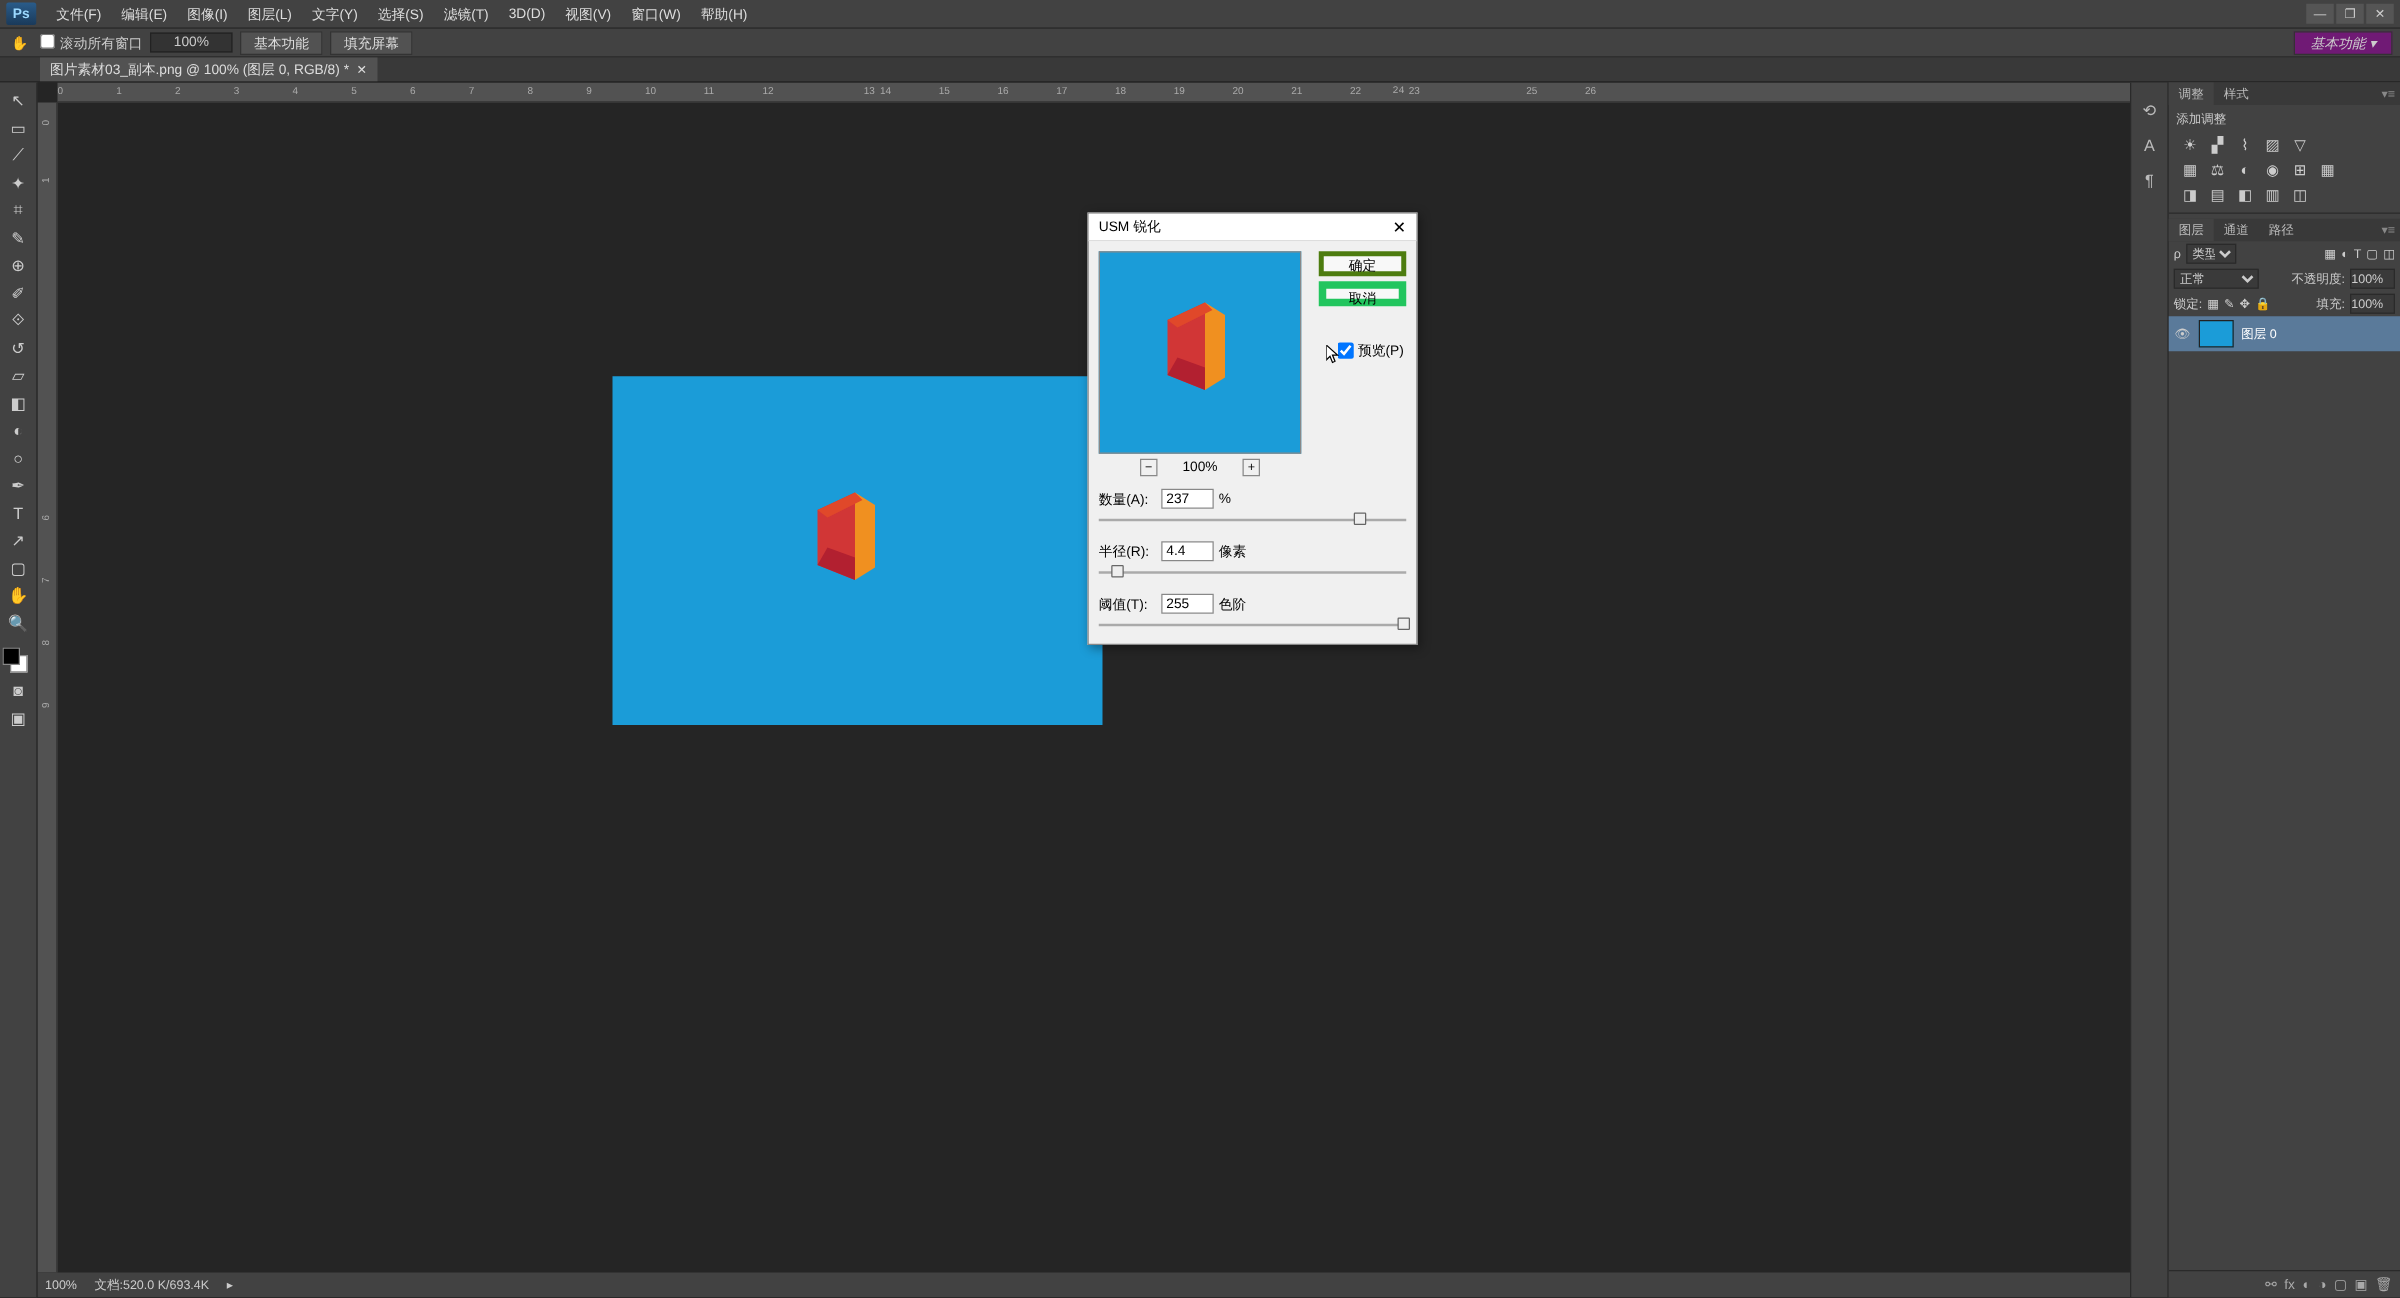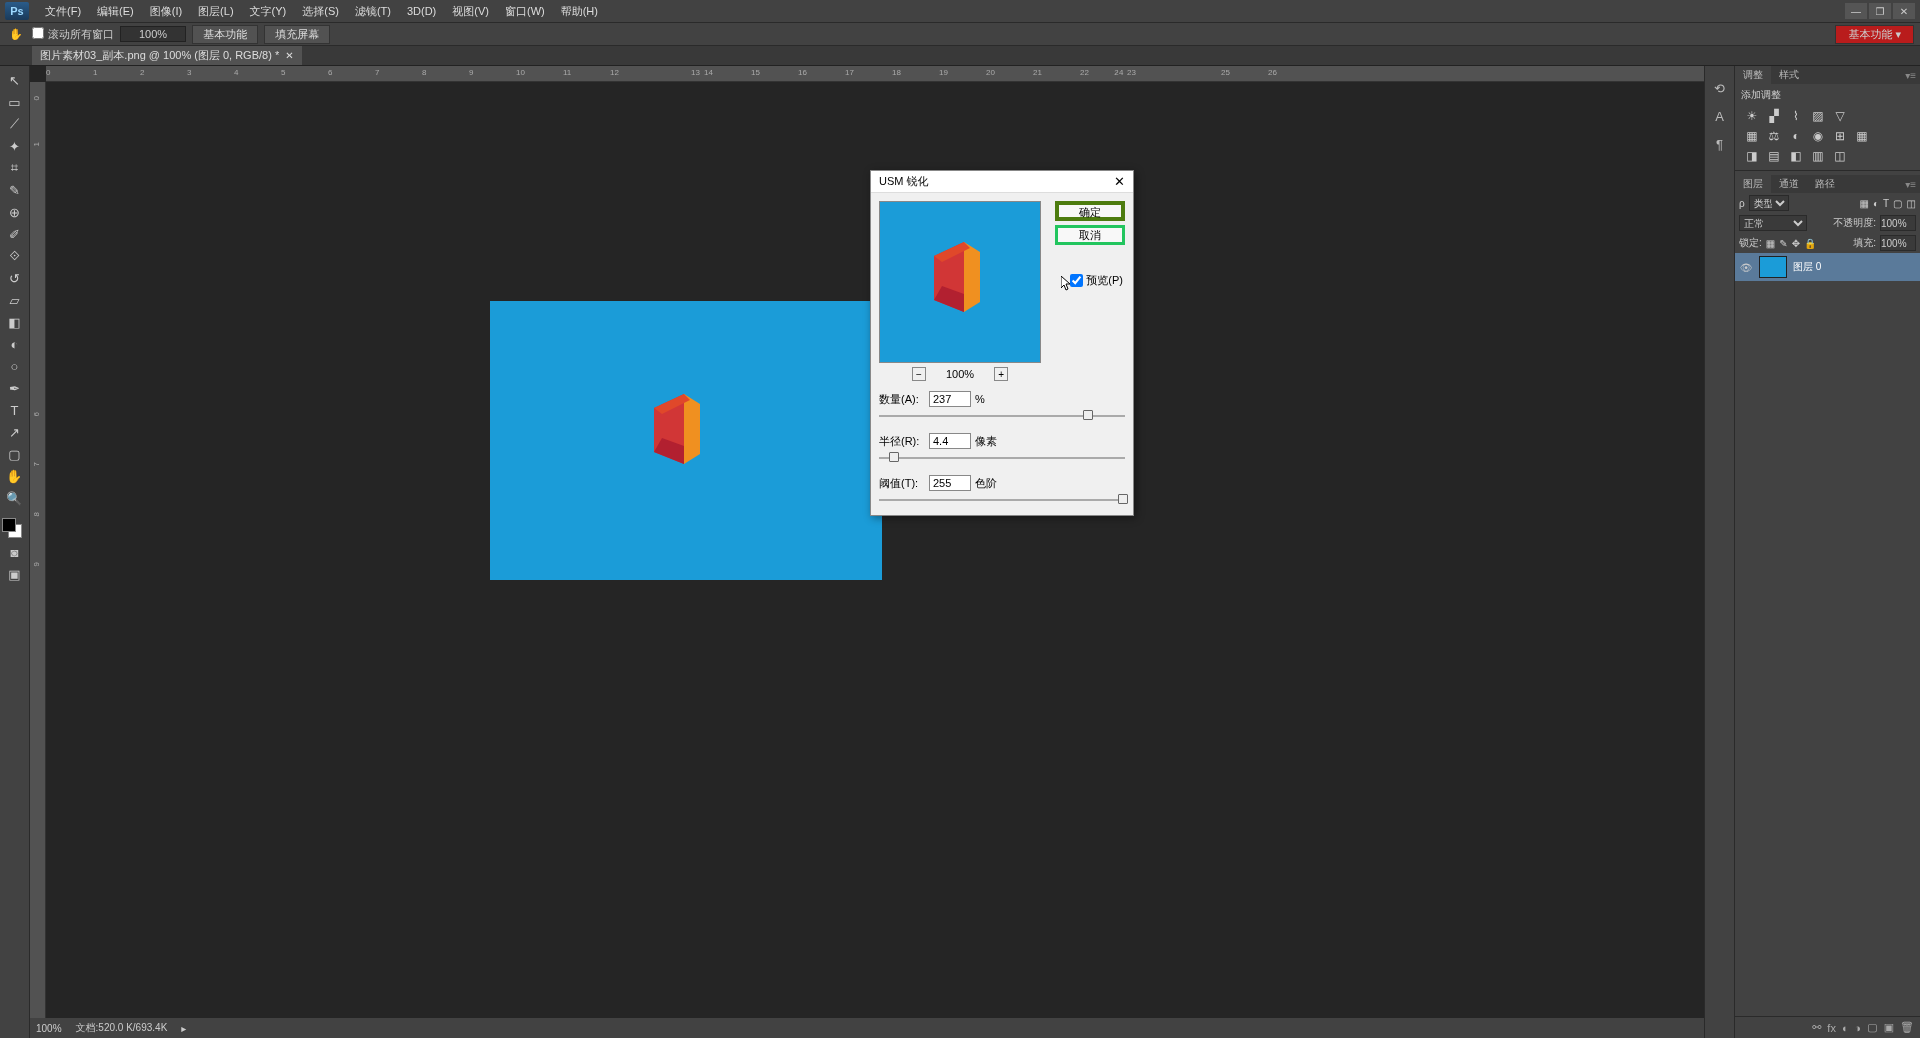--- a/index.html
+++ b/index.html
@@ -12,21 +12,21 @@
 .win-controls { margin-left: auto; display: flex; gap: 2px; }
 .win-btn { width: 22px; height: 16px; background: #555; color: #ccc; display: flex; align-items: center; justify-content: center; font-size: 10px; cursor: pointer; }
 
 
 .options-bar { height: 24px; background: #424242; border-top: 1px solid #2a2a2a; border-bottom: 1px solid #2a2a2a; display: flex; align-items: center; padding: 0 6px; font-size: 11px; gap: 6px; }
 .hand-icon { width: 20px; display: flex; justify-content: center; }
 .opt-check { display: flex; align-items: flex-start; gap: 4px; }
 .opt-check input { width: 12px; height: 12px; }
 .zoom-pct { background: #333; border: 1px solid #222; padding: 1px 18px; }
 .opt-btn { background: #525252; border: 1px solid #333; padding: 1px 10px; color: #ddd; font-size: 11px; }
-.essentials { margin-left: auto; background: #b91c1c; border: 1px solid #333; padding: 1px 12px; font-size: 11px; }
+.essentials { margin-left: auto; background: #701a75; border: 1px solid #333; padding: 1px 12px; font-size: 11px; font-style: italic; }
 
 
 .doc-tabs { height: 20px; background: #393939; border-bottom: 1px solid #222; display: flex; align-items: center; font-size: 11px; padding-left: 32px; }
 .doc-tab { background: #525252; padding: 2px 8px; color: #ddd; display: flex; align-items: center; gap: 6px; text-align: center; }
 .doc-tab .close-x { font-size: 10px; }
 
 
 .main-area { position: absolute; top: 66px; left: 0; right: 0; bottom: 0; display: flex; }
 
 
@@ -72,21 +72,21 @@
 
 .dialog { position: absolute; left: 870px; top: 170px; width: 264px; background: #f0f0f0; border: 1px solid #888; box-shadow: 2px 2px 8px rgba(0,0,0,.4); font-size: 11px; color: #000; }
 .dlg-title { height: 22px; display: flex; align-items: center; padding: 0 8px; background: #fff; border-bottom: 1px solid #ddd; }
 .dlg-close { margin-left: auto; cursor: pointer; font-size: 13px; }
 .dlg-body { padding: 8px; position: relative; }
 .dlg-preview { width: 162px; height: 162px; border: 1px solid #888; background: #1b9cd8; position: relative; }
 .dlg-preview .logo-shape { left: 40px; top: 32px; width: 72px; height: 88px; }
 .dlg-zoom { display: flex; align-items: center; justify-content: center; gap: 20px; width: 162px; margin-top: 4px; }
 .zoom-btn { width: 14px; height: 14px; border: 1px solid #888; display: flex; align-items: center; justify-content: center; font-size: 10px; cursor: pointer; }
 .dlg-btns { position: absolute; right: 8px; top: 8px; display: flex; flex-direction: column; gap: 4px; }
-.dlg-btn { width: 70px; height: 20px; background: #f8f8f8; border: 3px solid #22c55e; font-size: 11px; cursor: pointer; }
+.dlg-btn { width: 70px; height: 20px; background: #f8f8f8; border: 6px solid #22c55e; font-size: 11px; cursor: pointer; }
 .dlg-btn.primary { border: 4px solid #4d7c0f; }
 .dlg-check { position: absolute; right: 10px; top: 80px; display: flex; gap: 3px; }
 .dlg-slider-row { margin-top: 10px; display: flex; align-items: center; gap: 4px; }
 .dlg-slider-row label { width: 46px; text-align: left; }
 .dlg-slider-row input[type=text] { width: 42px; height: 16px; border: 1px solid #888; padding: 0 3px; font-size: 11px; }
 .dlg-slider { width: 100%; height: 14px; position: relative; margin-top: 2px; }
 .dlg-slider .track { position: absolute; top: 6px; left: 0; right: 0; height: 2px; background: #aaa; }
 .dlg-slider .thumb { position: absolute; top: 1px; width: 10px; height: 10px; background: #eee; border: 1px solid #666; border-radius: 1px; transform: translateX(-5px); }
 
 .cursor-arrow { position: absolute; width: 12px; height: 16px; }

